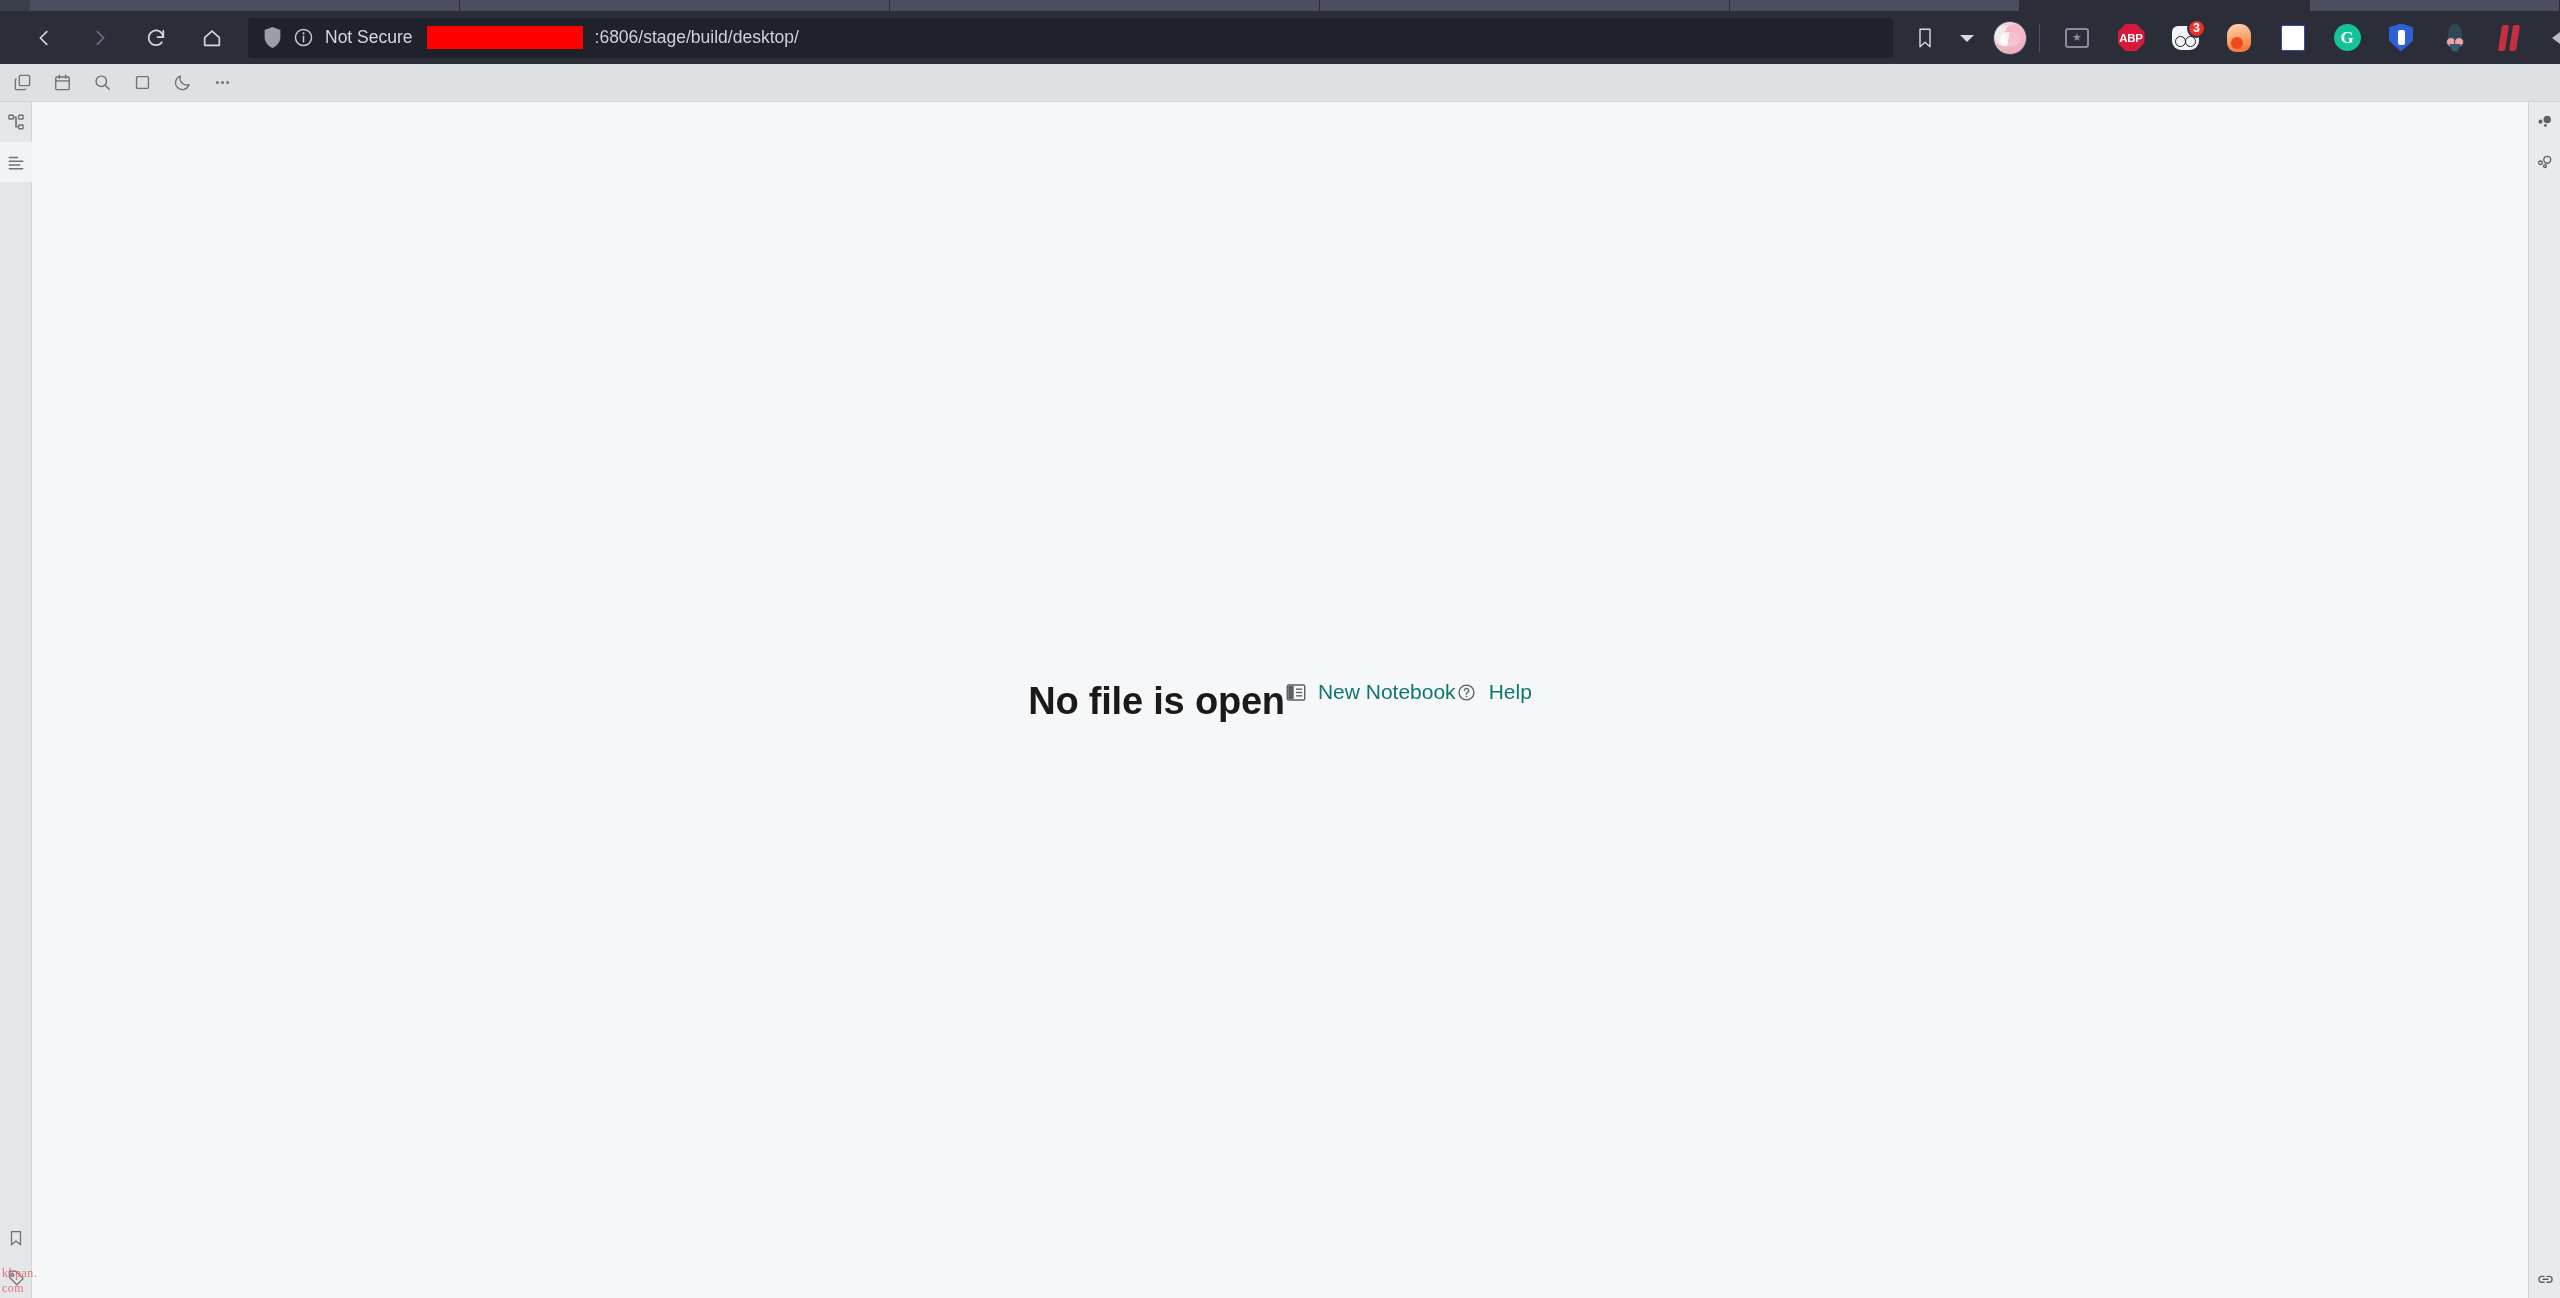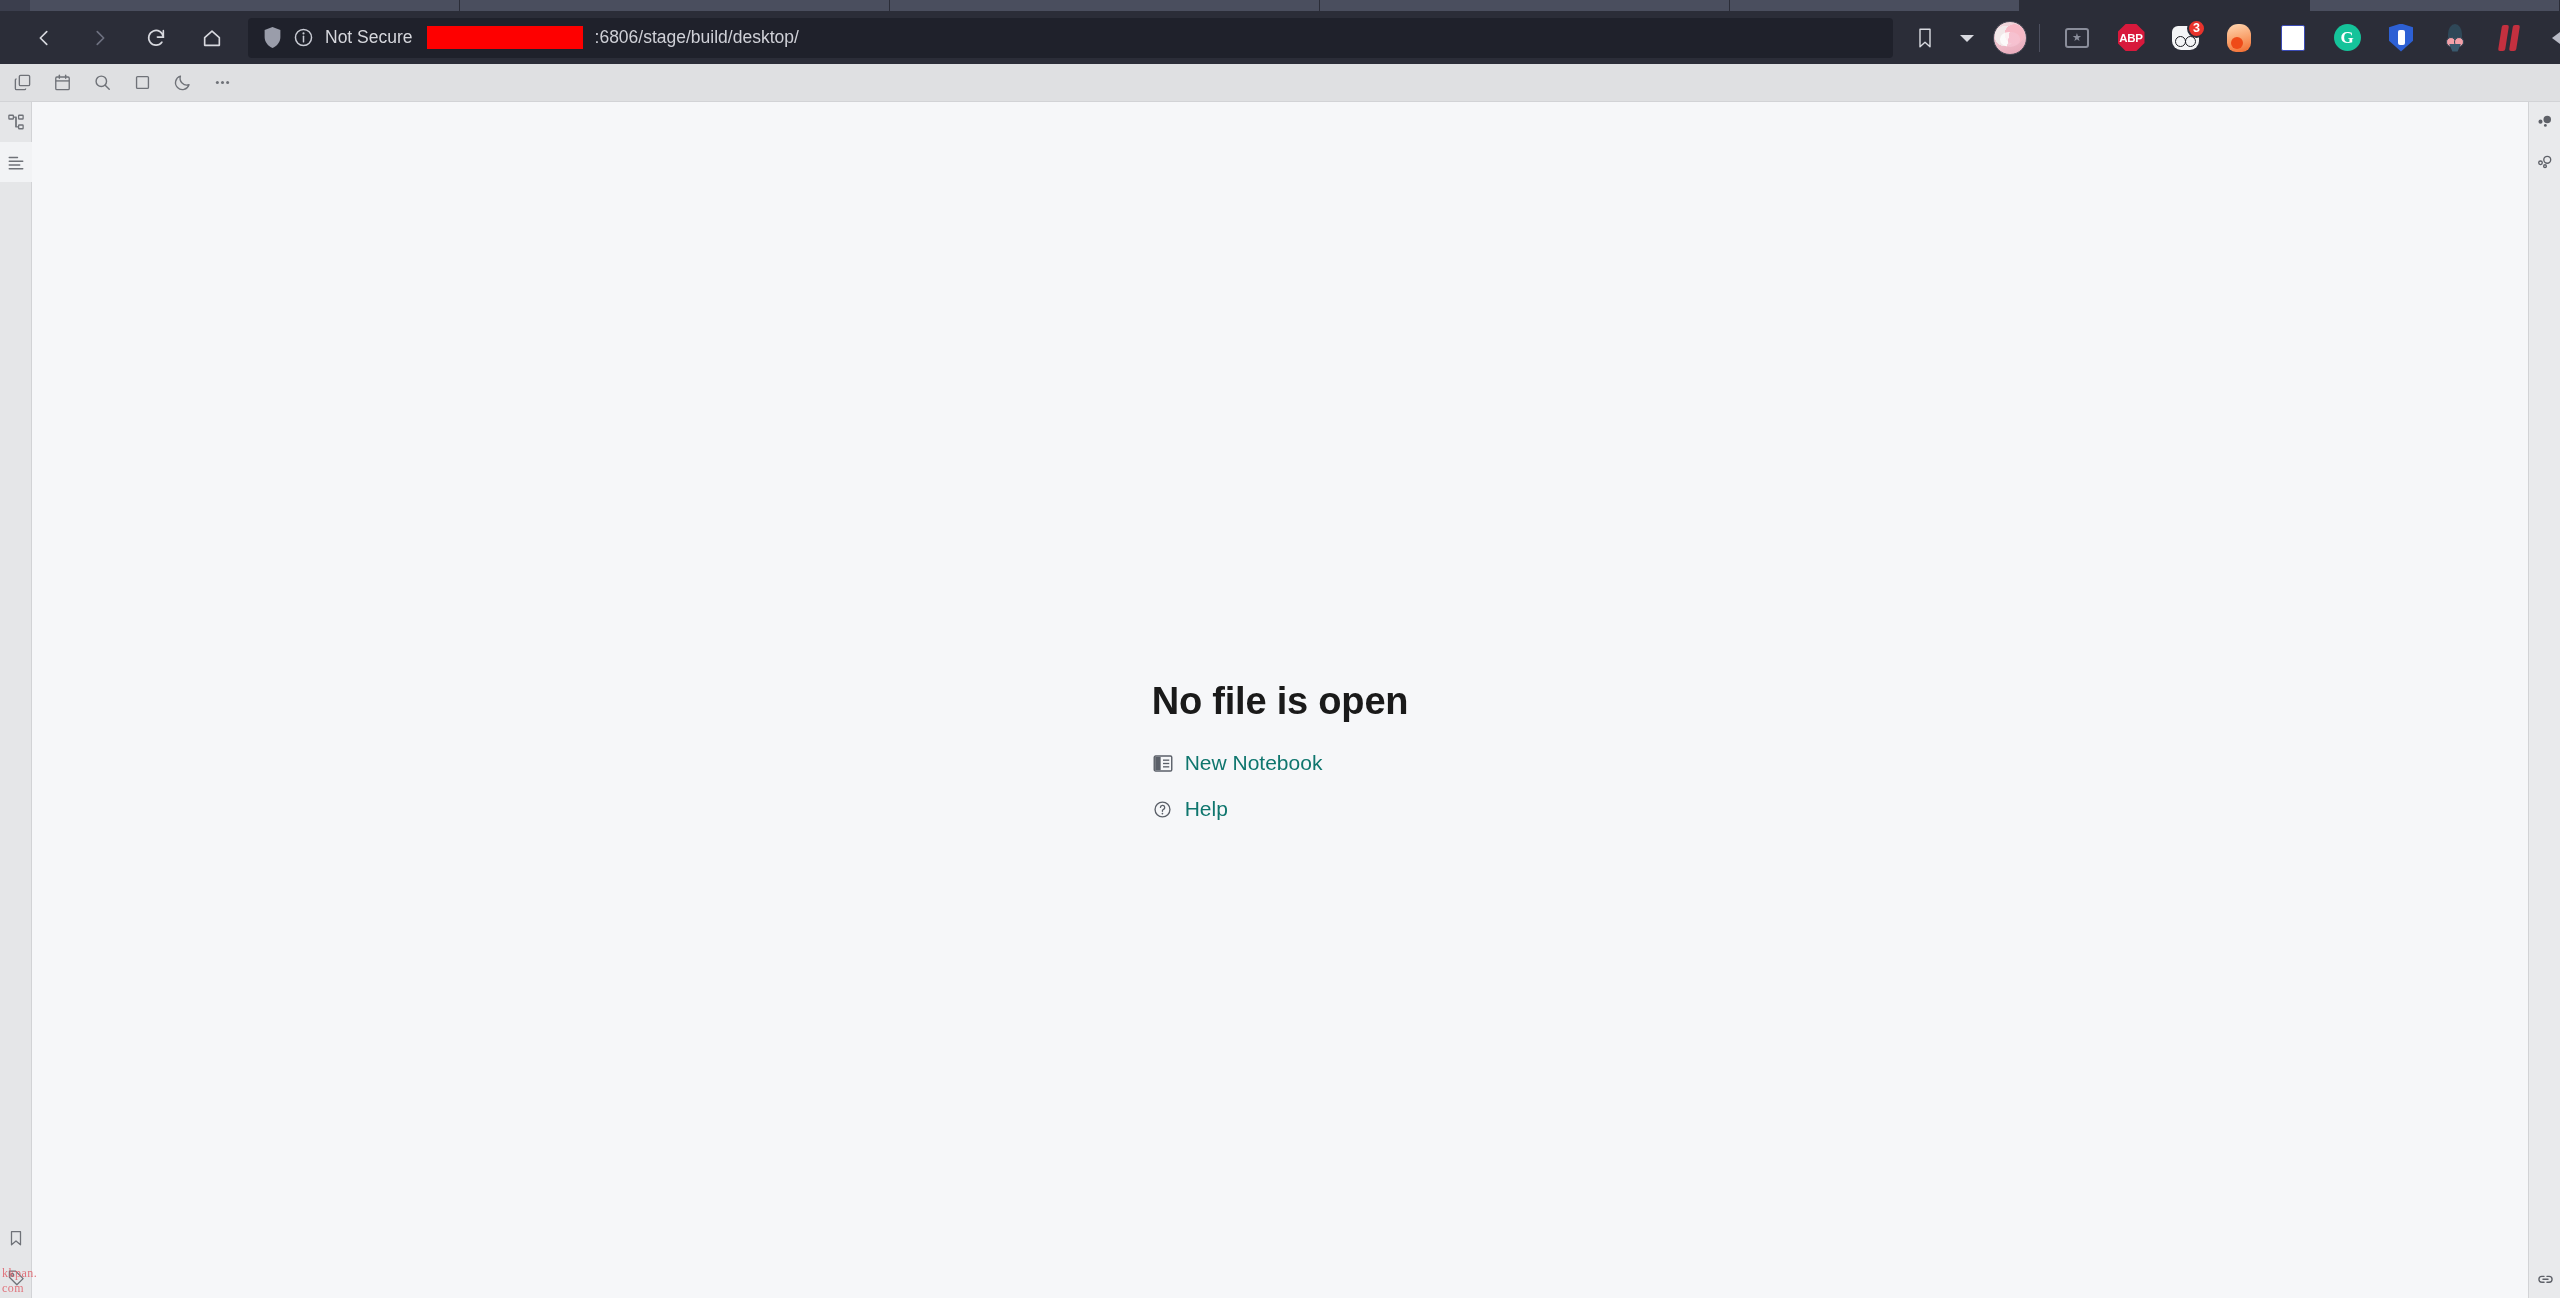--- a/index.html
+++ b/index.html
@@ -249,21 +249,21 @@
 
   #main-area {
     flex: 1 1 auto;
     background: #f6f7f9;
     display: flex; align-items: flex-start; justify-content: center;
     position: relative;
     min-width: 0;
   }
   #empty-state {
     margin-top: 578px;
-    display: flex; flex-direction: column;
+    display: flex; flex-direction: row;
     align-items: flex-start;
   }
   #empty-title {
     font-size: 38px; font-weight: bold;
     color: #1a1a1a;
     letter-spacing: -0.2px;
     margin-bottom: 28px;
     align-self: center;
   }
   .empty-link {

